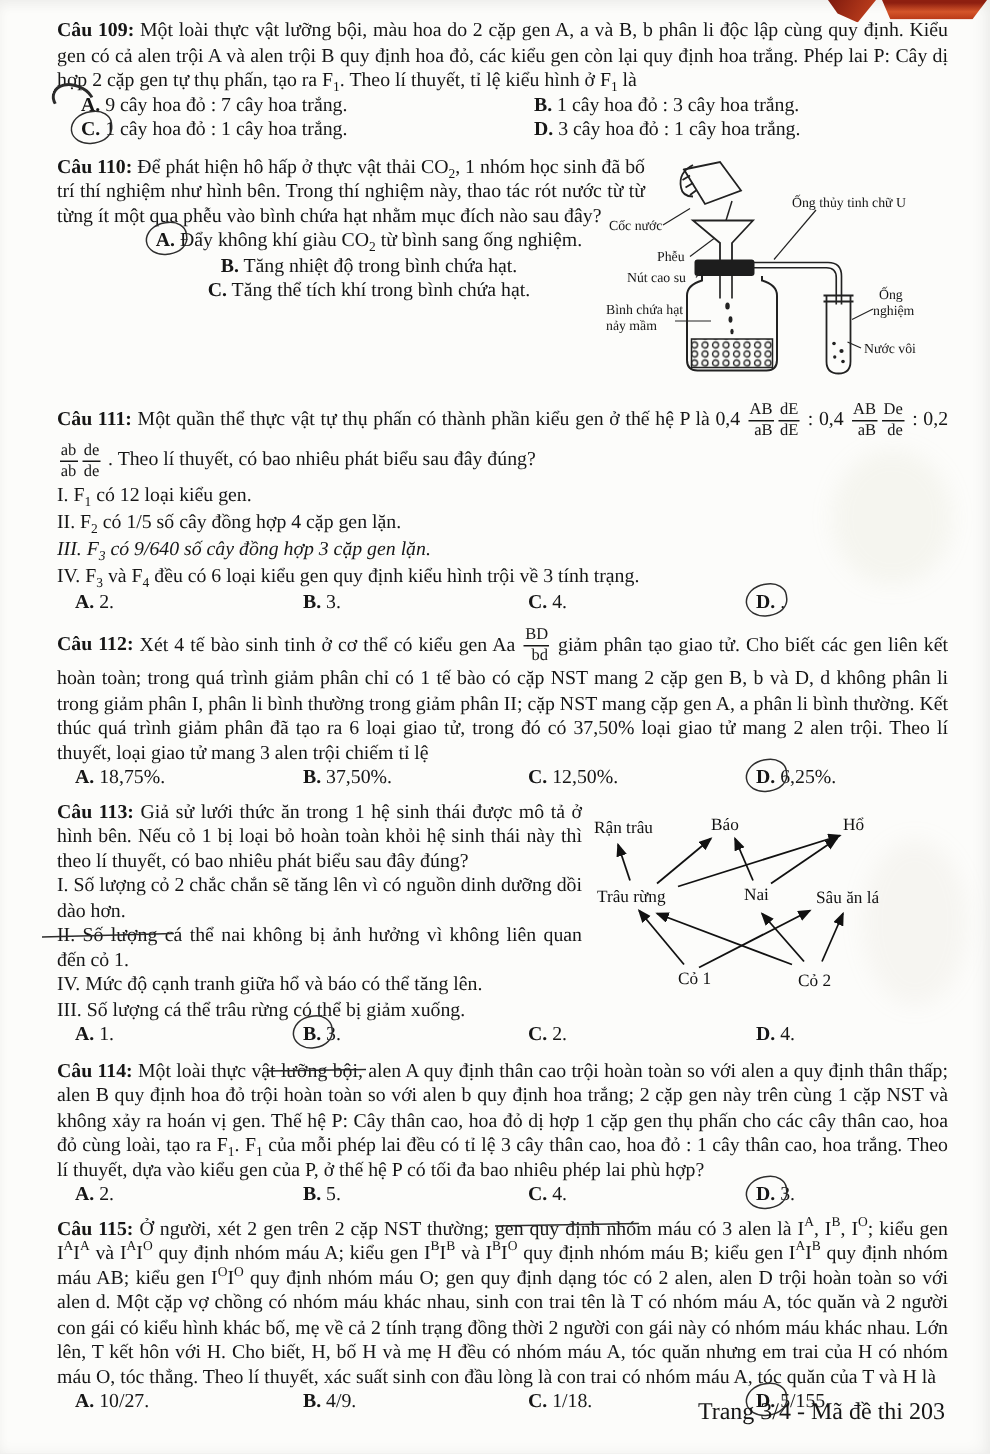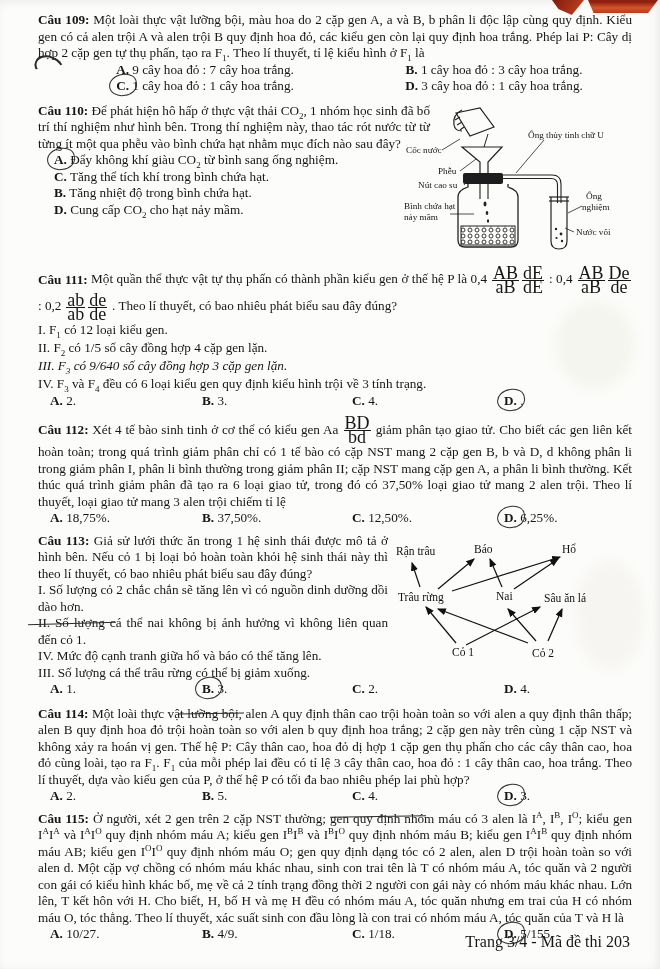--- a/index.html
+++ b/index.html
@@ -8,27 +8,27 @@
   .page{position:relative;width:660px;height:969px;background:#fcfcfa;overflow:hidden;
         color:#161616;font-size:13.2px;line-height:16.5px;
         box-shadow:inset -4px 0 10px rgba(0,0,0,.05), inset 0 4px 8px rgba(0,0,0,.03);}
   .content{position:absolute;left:38px;top:12px;width:594px;}
   .q{position:relative;}
   .qt{text-align:justify;}
   .ql{font-weight:bold;}
   .ol{font-weight:bold;}
   sup{font-size:9px;line-height:0;vertical-align:super;}
   sub{font-size:9px;line-height:0;vertical-align:sub;}
-  .frac{display:inline-flex;flex-direction:column;vertical-align:middle;text-align:center;
-        line-height:13px;font-size:18px;margin:0 1.5px;}
+  .frac{display:inline-flex;flex-direction:column;vertical-align:middle;text-align:right;
+        line-height:13px;font-size:11px;margin:0 1.5px;}
   .fr-t{border-bottom:1.2px solid #161616;padding:0 1px;}
   .fr-b{padding:0 1px;}
-  .opts2{display:grid;grid-template-columns:302px 1fr;padding-left:16px;text-align:center;}
+  .opts2{display:grid;grid-template-columns:302px 1fr;padding-left:16px;}
   .opts4{display:grid;grid-template-columns:152px 150px 152px 1fr;padding-left:12px;}
-  .opts1{padding-left:16px;}
+  .opts1{padding-left:16px;text-align:center;}
   
   .pen-circle{position:relative;}
   .pen-circle::after{content:"";position:absolute;left:-7px;top:-4px;right:-8px;bottom:-3px;
         border:1.7px solid #2e2e2e;border-radius:55% 45% 50% 50%;transform:rotate(-7deg);}
   .pen-arc{position:absolute;width:30px;height:22px;border:2px solid #2b2b2b;
         border-bottom-color:transparent;border-right-color:transparent;border-radius:50%;
         transform:rotate(22deg);}
   .pen-line{position:absolute;height:0;border-top:1.7px solid #2b2b2b;}
   
   .logo-a{position:absolute;left:552px;top:0;width:32px;height:15px;
@@ -61,23 +61,22 @@
         <div><span class="ol">B.</span> <span>1 cây hoa đỏ : 3 cây hoa trắng.</span></div>
         <div><span class="ol pen-circle">C.</span> <span>1 cây hoa đỏ : 1 cây hoa trắng.</span></div>
         <div><span class="ol">D.</span> <span>3 cây hoa đỏ : 1 cây hoa trắng.</span></div>
       </div>
     </div>
 
     <div class="q" style="min-height:152px;margin-bottom:12px;">
       <p class="qt" style="width:392px;"><b class="ql">Câu 110:</b> <span>Để phát hiện hô hấp ở thực vật thải CO<sub>2</sub>, 1 nhóm học sinh đã bố trí thí nghiệm như hình bên. Trong thí nghiệm này, thao tác rót nước từ từ từng ít một qua phễu vào bình chứa hạt nhằm mục đích nào sau đây?</span></p>
       <div class="opts1" style="width:400px;">
         <div><span class="ol pen-circle">A.</span> <span>Đẩy không khí giàu CO<sub>2</sub> từ bình sang ống nghiệm.</span></div>
+        <div><span class="ol">B.</span> <span>Tăng nhiệt độ trong bình chứa hạt.</span></div>
         <div><span class="ol">C.</span> <span>Tăng thể tích khí trong bình chứa hạt.</span></div>
-        <div><span class="ol">B.</span> <span>Tăng nhiệt độ trong bình chứa hạt.</span></div>
-        <div><span class="ol">D.</span> <span>Cung cấp CO<sub>2</sub> cho hạt nảy mầm.</span></div>
       </div>
       <svg viewBox="0 0 232 148" width="232" height="148" style="position:absolute;right:-4px;top:4px;">
         <defs>
           <pattern id="seeds" width="7" height="6" patternUnits="userSpaceOnUse">
             <circle cx="3" cy="3" r="2" fill="none" stroke="#222" stroke-width="0.9"></circle>
           </pattern>
         </defs>
         <g stroke="#222" fill="none" stroke-width="1.2">
           <path d="M52,6 L76,1 L90,20 L66,29 Z"></path>
           <path d="M58,3 Q48,8 50,18 Q51,24 58,24"></path>

